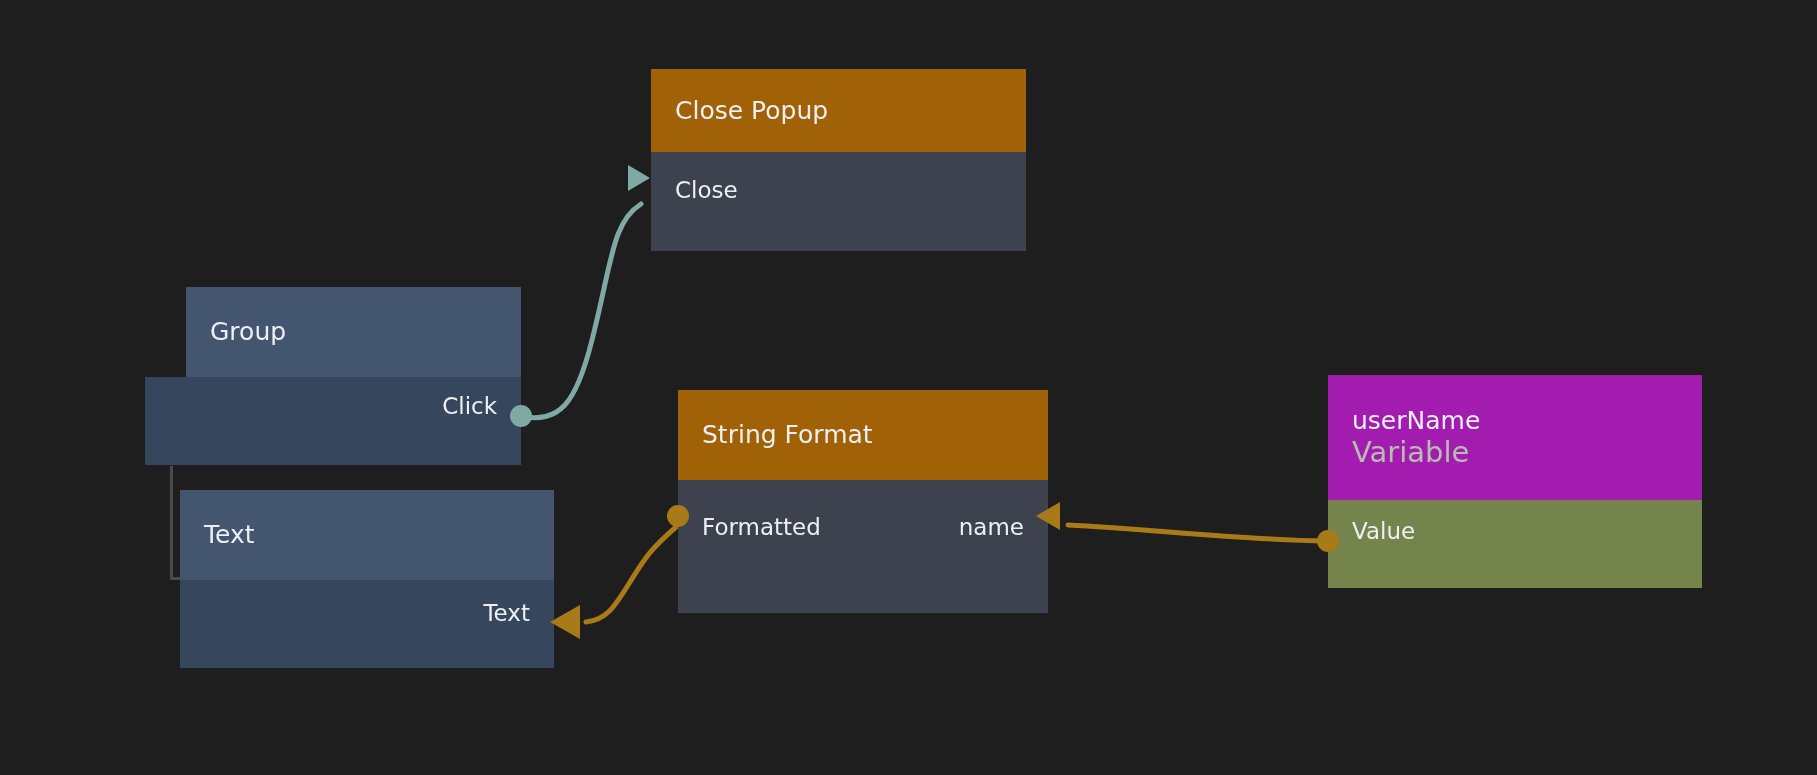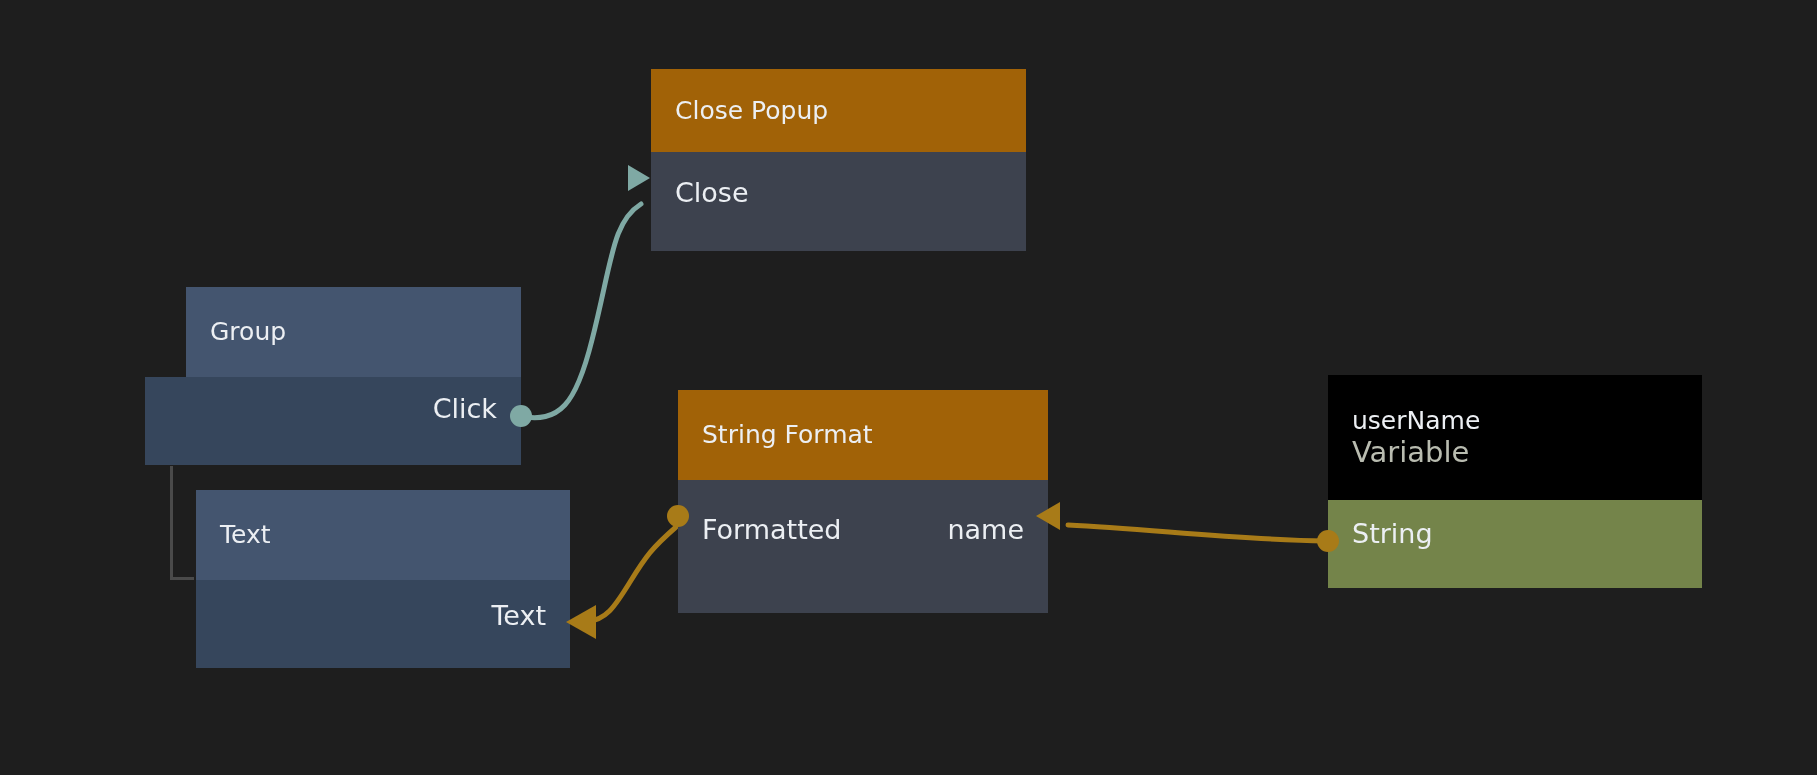--- a/index.html
+++ b/index.html
@@ -82,36 +82,36 @@
 
   
   .port-row {
     position: absolute;
     left: 0;
     right: 0;
     display: flex;
     align-items: center;
     justify-content: space-between;
     padding: 0 24px;
-    font-size: 27px;
+    font-size: 23px;
     color: #eceff3;
     white-space: nowrap;
   }
 
   .port-label { }
   .port-label.right { margin-left: auto; }
 
   
   .node-slate .node-header { background: #a16207; }
   .node-slate .node-body   { background: #3d424e; }
 
   .node-blue .node-header  { background: #44556f; }
   .node-blue .node-body    { background: #36465c; }
 
-  .node-olive .node-header { background: #000000; }
+  .node-olive .node-header { background: #a21caf; }
   .node-olive .node-body   { background: #74844a; }
 
   
   .port-dot {
     position: absolute;
     width: 22px;
     height: 22px;
     border-radius: 50%;
     z-index: 4;
   }
@@ -178,21 +178,21 @@
     </div>
     <div class="node-body">
       <div class="port-row" style="top:16px;">
         <span class="port-label right">Click</span>
       </div>
     </div>
 
     <div class="port-dot teal" style="left:365px; top:118px;"></div>
   </div>
 
-  <div class="node node-blue" style="left:196px; top:490px; width:374px; height:178px;">
+  <div class="node node-blue" style="left:180px; top:490px; width:374px; height:178px;">
     <div class="node-header" style="height:90px;">
       <div class="node-title">Text</div>
     </div>
     <div class="node-body">
       <div class="port-row" style="top:20px;">
         <span class="port-label right">Text</span>
       </div>
     </div>
 
     <div class="port-arrow left gold big" style="left:370px; top:115px;"></div>
@@ -214,20 +214,20 @@
     <div class="port-arrow left gold" style="left:358px; top:112px;"></div>
   </div>
 
   <div class="node node-olive" style="left:1328px; top:375px; width:374px; height:213px;">
     <div class="node-header" style="height:125px;">
       <div class="node-title">userName</div>
       <div class="node-subtitle">Variable</div>
     </div>
     <div class="node-body">
       <div class="port-row" style="top:18px;">
-        <span class="port-label">String</span>
+        <span class="port-label">Value</span>
       </div>
     </div>
 
     <div class="port-dot gold" style="left:-11px; top:155px;"></div>
   </div>
 
 </div>
 
 </body></html>

